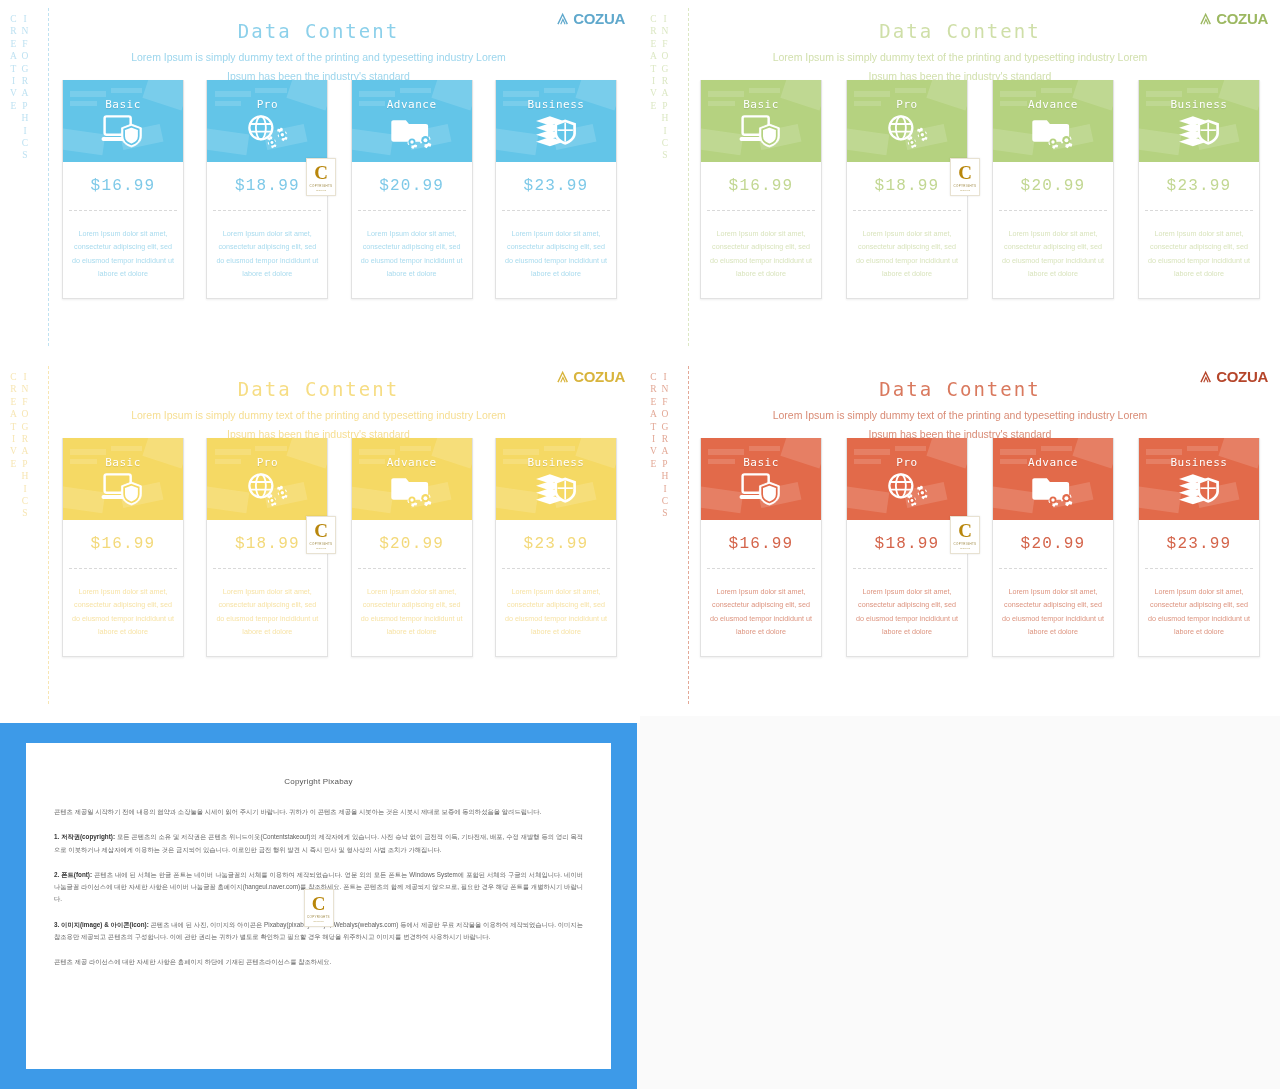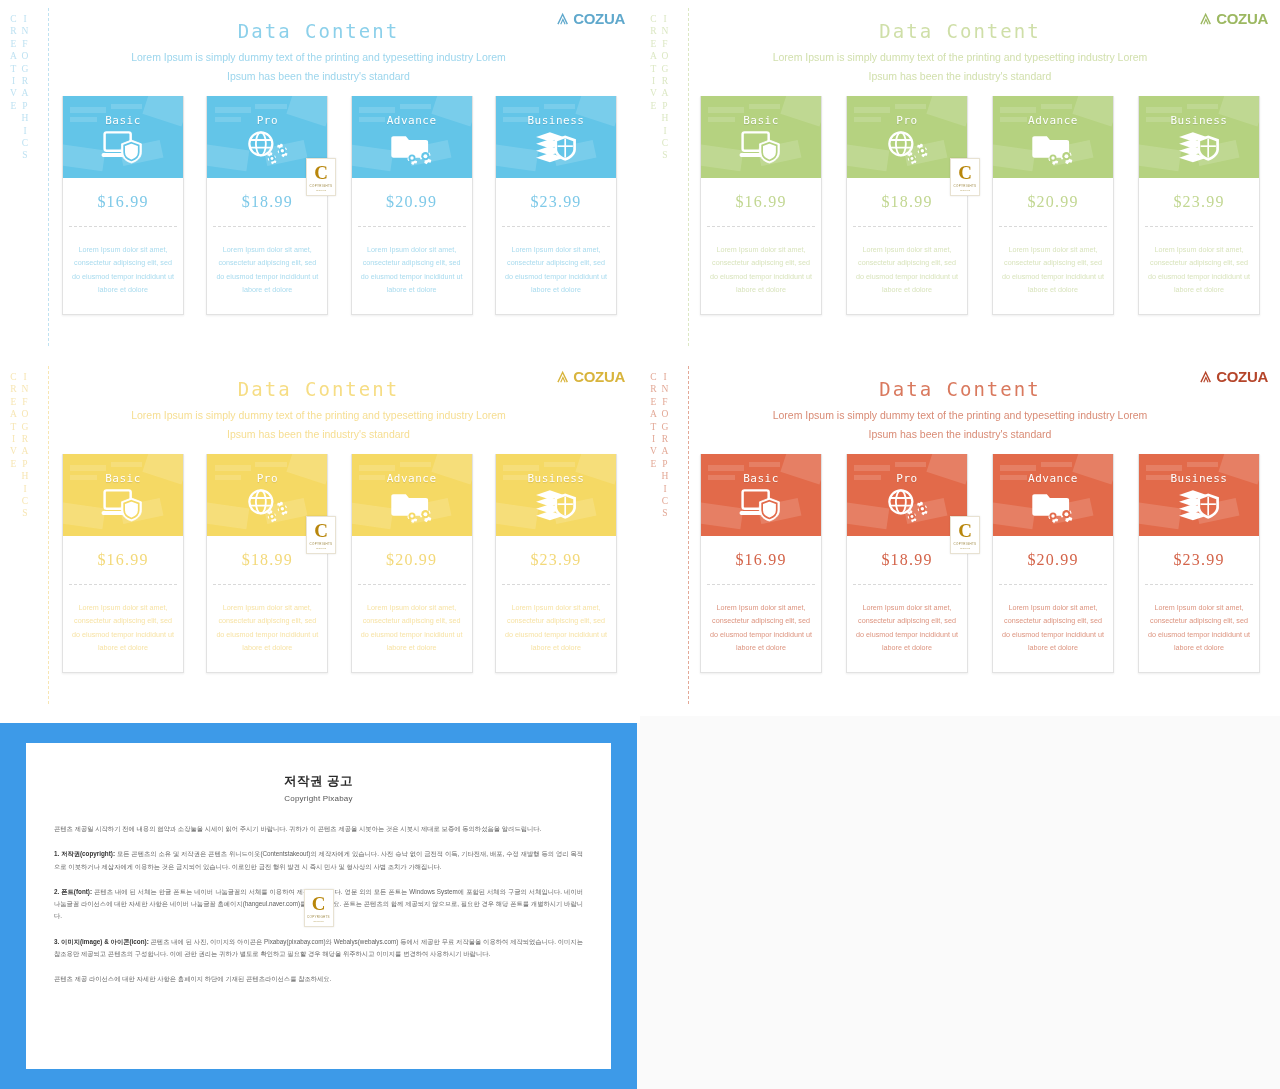--- a/index.html
+++ b/index.html
@@ -62,21 +62,21 @@
   .p-sub1, .p-sub2 {
     position:absolute; left:0; right:0;
     text-align:center;
     font-size:10.5px;
   }
   .p-sub1 { top:51px; }
   .p-sub2 { top:70px; }
 
   
   .cards {
-    position:absolute; left:62px; right:20px; top:96px;
+    position:absolute; left:62px; right:20px; top:80px;
     display:flex; justify-content:space-between;
   }
   .panel.p2 .cards, .panel.p4 .cards { left:700px; }
   .card {
     width:122px;
     background:#ffffff;
     border:1px solid #e2e2e2;
     border-top:none;
     box-shadow: 0 1px 2px rgba(0,0,0,.07);
   }
@@ -98,21 +98,21 @@
     color:#ffffff;
     letter-spacing:.5px;
     text-shadow:0 1px 1px rgba(0,0,0,.12);
   }
   .card-ico { position:relative; margin-top:2px; }
   .card-ico svg { display:block; }
 
   .card-price {
     height:48px;
     display:flex; align-items:center; justify-content:center;
-    font-family:Liberation Serif, serif;
+    font-family:Liberation Mono, monospace;
     font-size:16px; letter-spacing:1.2px;
   }
   .card-sep { border-top:1px dashed #d9d9d9; margin:0 6px; }
   .card-desc {
     padding:16px 9px 18px;
     text-align:center;
     font-size:7.2px;
     line-height:1.85;
   }
 
@@ -767,21 +767,20 @@
     </div>
 
   <div class="gutter-v"></div>
   <div class="gutter-h"></div>
   <div class="gutter-h2"></div>
   <div class="bottom-fill"></div>
   <div class="right-blank"></div>
 
   <div class="copy-slide">
     <div class="copy-inner">
-      <div class="copy-title">저작권 공고</div>
       <div class="copy-sub">Copyright Pixabay</div>
       <div class="copy-body">
           <div class="copy-p">콘텐츠 제공일 시작하기 전에 내용의 협약과 소장눌을 시세이 읽어 주시기 바랍니다. 귀하가 이 콘텐츠 제공을 시봇아는 것은 시봇시 제대로 보증에 동의하셨음을 알려드립니다.</div>
           <div class="copy-p"><b>1. 저작권(copyright):</b> 모든 콘텐츠의 소유 및 저작권은 콘텐츠 위니드이웃(Contentstakeout)의 제작자에게 있습니다. 사전 승낙 없이 금전적 이득, 기타전재, 배포, 수정 재발행 등의 영리 목적으로 이봇하거나 제삼자에게 이용하는 것은 금지되어 있습니다. 이로인한 금전 행위 발견 시 즉시 민사 및 형사상의 사법 조치가 가해집니다.</div>
           <div class="copy-p"><b>2. 폰트(font):</b> 콘텐츠 내에 된 서체는 한글 폰트는 네이버 나눔글꼴의 서체를 이용하여 제작되었습니다. 영문 외의 모든 폰트는 Windows System에 포함된 서체와 구글의 서체입니다. 네이버 나눔글꼴 라이선스에 대한 자세한 사항은 네이버 나눔글꼴 홈페이지(hangeul.naver.com)를 참조하세요. 폰트는 콘텐츠의 함께 제공되지 않으므로, 필요한 경우 해당 폰트를 개별하시기 바랍니다.</div>
           <div class="copy-p"><b>3. 이미지(image) &amp; 아이콘(icon):</b> 콘텐츠 내에 된 사진, 이미지와 아이콘은 Pixabay(pixabay.com)와 Webalys(webalys.com) 등에서 제공한 무료 저작물을 이용하여 제작되었습니다. 이미지는 참조용만 제공되고 콘텐츠의 구성합니다. 이에 관한 권리는 귀하가 별도로 확인하고 필요할 경우 해당을 위주하시고 이미지를 변경하여 사용하시기 바랍니다.</div>
           <div class="copy-p">콘텐츠 제공 라이선스에 대한 자세한 사항은 홈페이지 하단에 기재된 콘텐츠라이선스를 참조하세요.</div>
         </div>
       <div class="wm copy-wm">
         <div class="wm-c">C</div>

